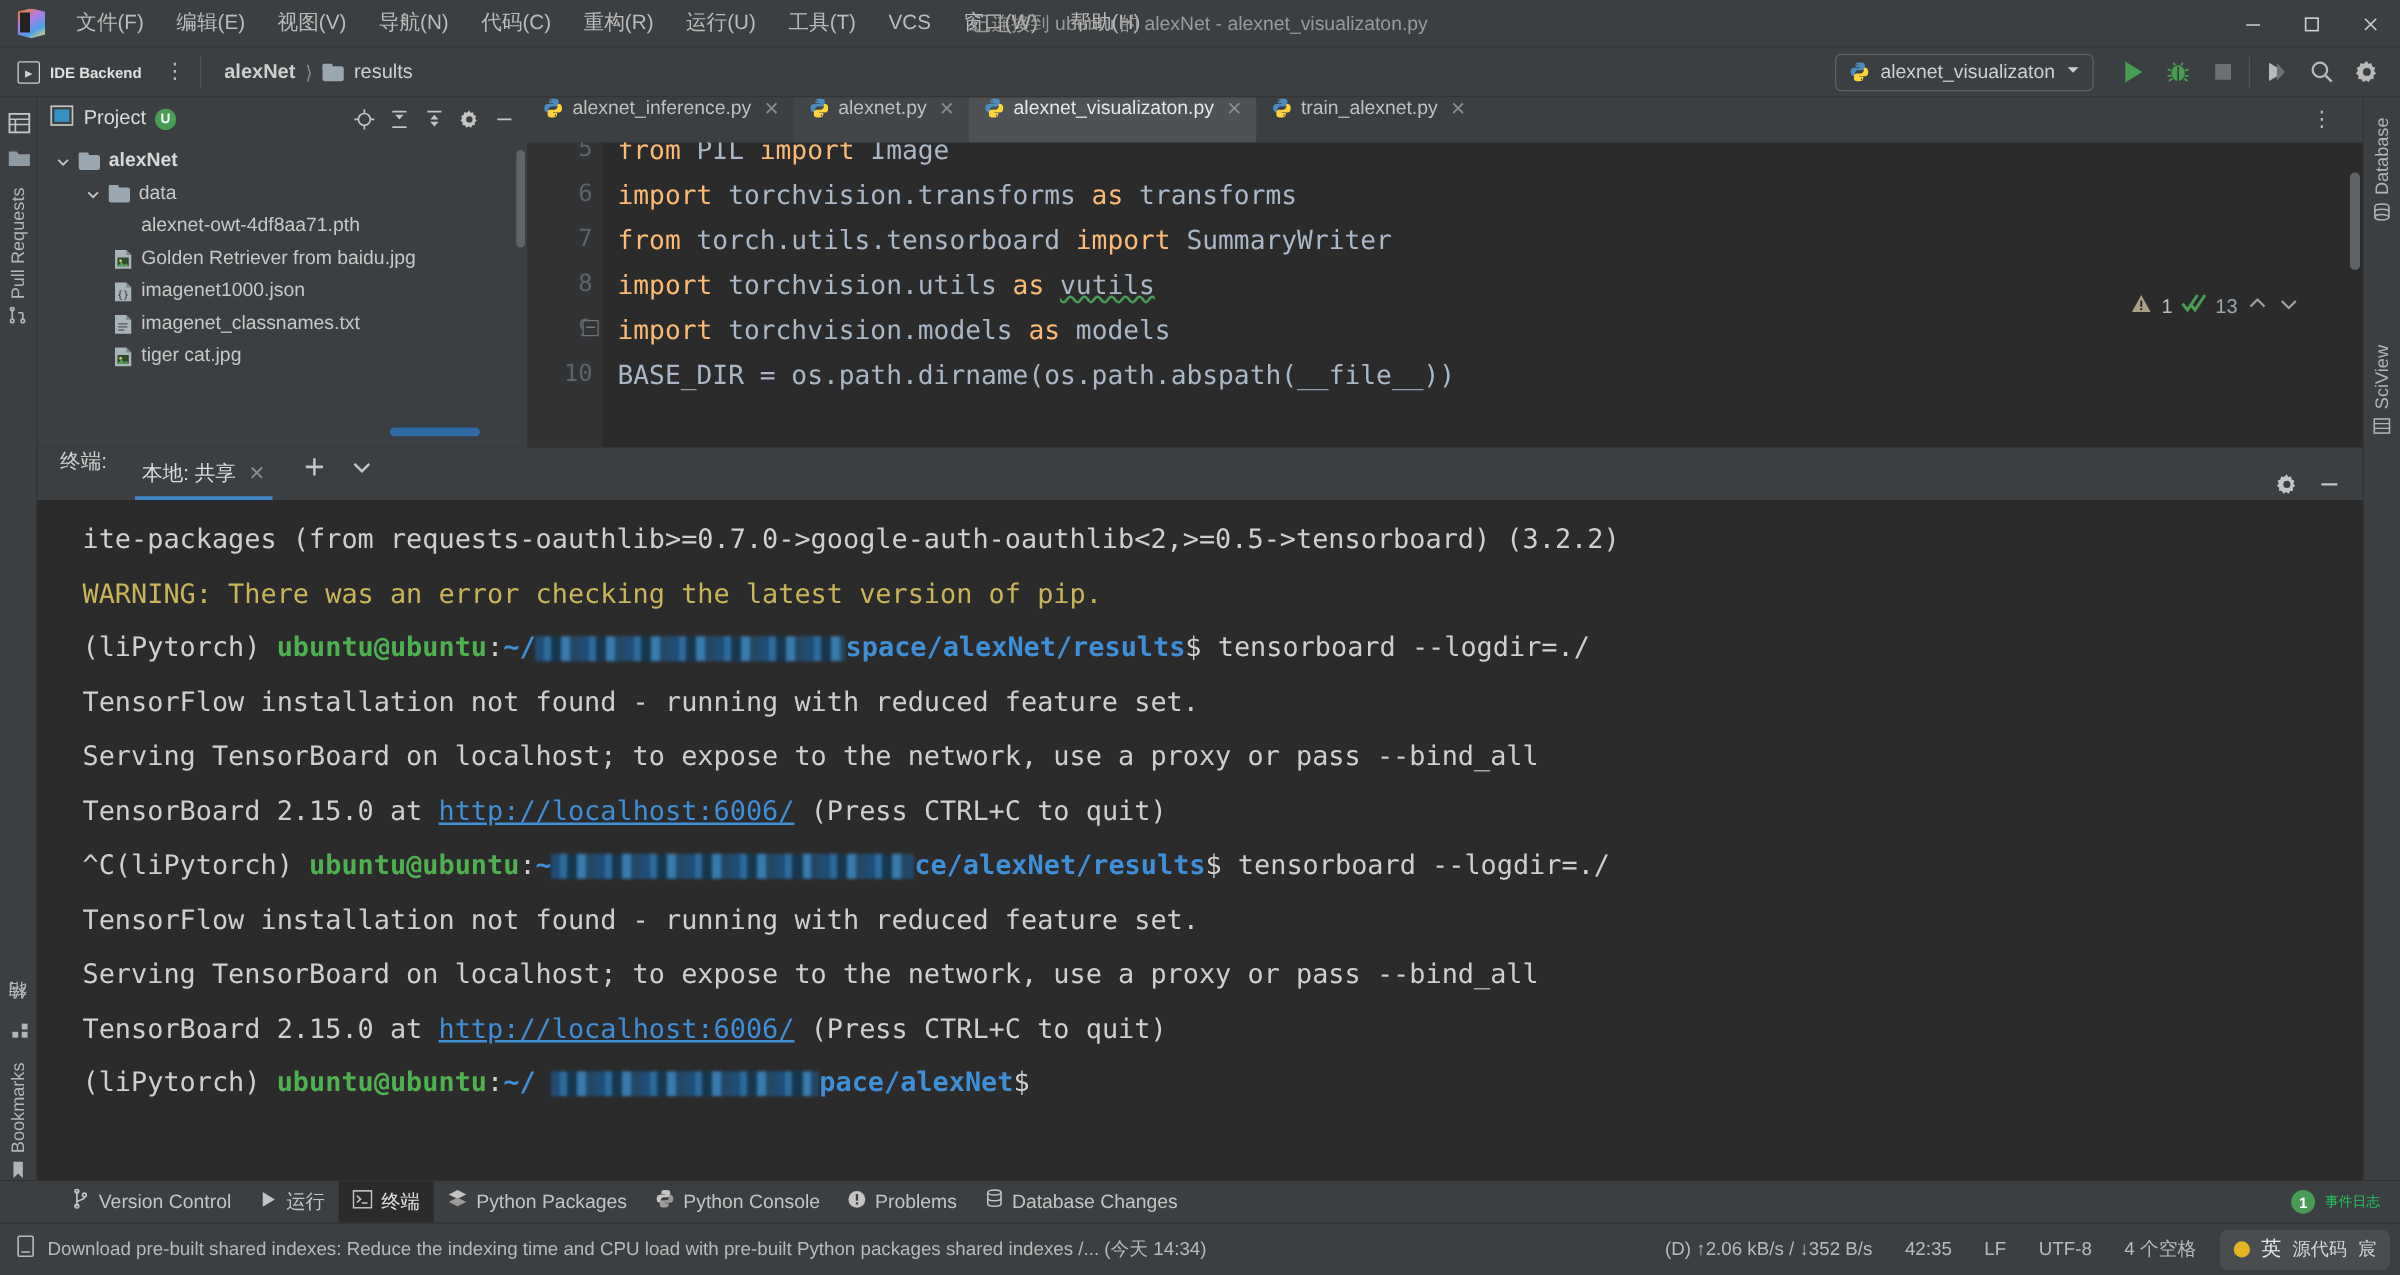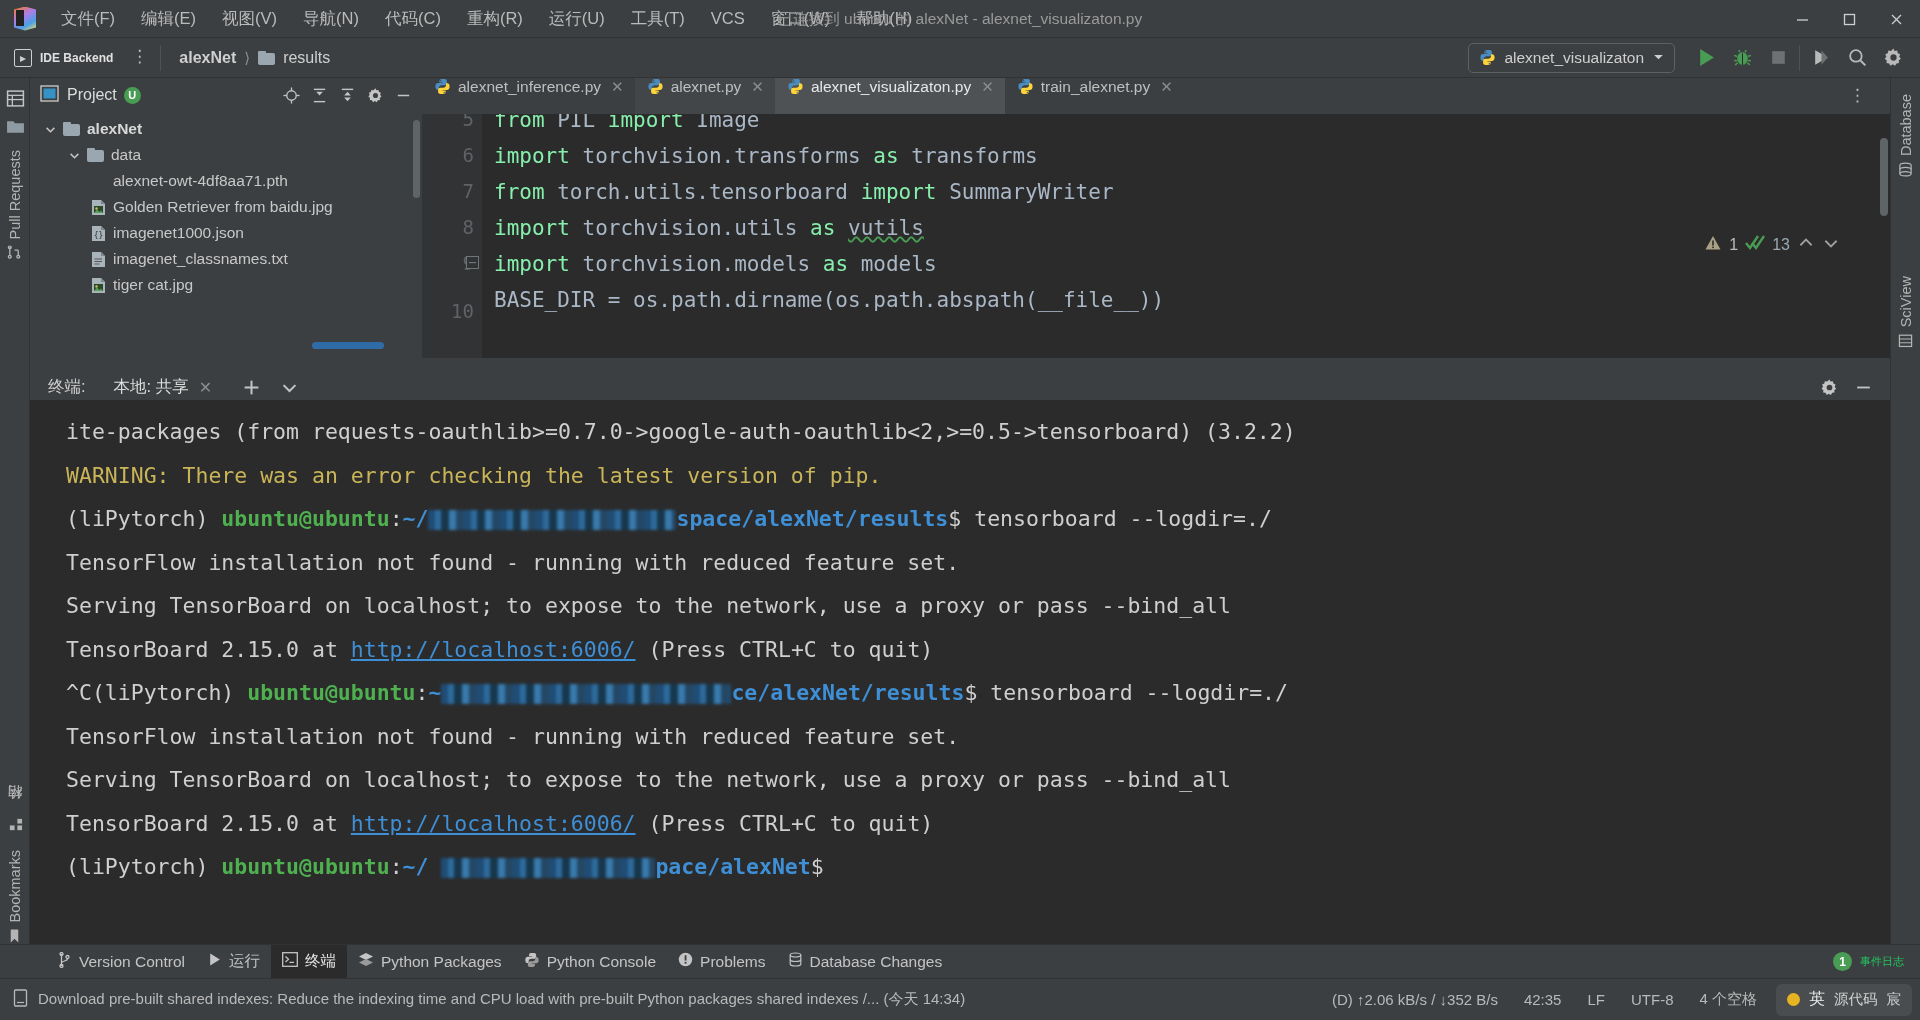--- a/index.html
+++ b/index.html
@@ -171,21 +171,21 @@
     position: absolute; left: 44px; width: 13px; height: 13px;
     border: 1px solid #6f7477; color: #9a9a9a; font-size: 10px;
     display: flex; align-items: center; justify-content: center; line-height: 1;
     background: #313335;
   }
   .code-line {
     position: absolute; left: 72px; font-size: 21px;
     font-family: "DejaVu Sans Mono", monospace; white-space: pre;
     color: #a9b7c6;
   }
-  .kw { color: #86efac; }
+  .kw { color: #fdba74; }
   .plain { color: #a9b7c6; }
   .squiggle { text-decoration: underline wavy #499c54; text-decoration-thickness: 1.5px; }
   #inspect-widget {
     position: absolute; right: 44px; top: 116px;
     display: flex; align-items: center; gap: 7px; font-size: 16px;
     background: #2b2b2b; padding: 4px 6px;
   }
   #inspect-widget .warn-n { color: #bbbbbb; }
   #inspect-widget .ok-n { color: #9aa7b0; }
   #editor-vscroll {
@@ -200,21 +200,21 @@
   }
   #rr-db { position: absolute; left: 0; top: 8px; width: 30px; display: flex; justify-content: center; }
   #rr-sci { position: absolute; left: 0; top: 190px; width: 30px; display: flex; justify-content: center; }
 
   
   #terminal-panel {
     position: absolute; left: 30px; top: 358px; width: 1860px; height: 600px;
     background: #2b2b2b;
   }
   #term-header {
-    height: 58px; background: #3c3f41; display: flex; align-items: center;
+    height: 58px; background: #3c3f41; display: flex; 
     padding-left: 18px; position: relative;
   }
   #term-header .term-word { color: #cfcfcf; font-size: 16.5px; margin-right: 18px; }
   #term-tab {
     display: flex; align-items: center; gap: 10px; height: 42px; padding: 0 10px;
     position: relative;
   }
   #term-tab .tt-label { color: #dcdcdc; font-size: 16.5px; }
   #term-tab .tt-x { color: #8c8c8c; font-size: 16px; }
   #term-tab .tt-underline {
@@ -637,21 +637,21 @@
   </div>
 </div>
 
 <div id="editor">
   <div id="gutter">
     <span class="lnum" style="top:-6px">5</span>
     <span class="lnum" style="top:30px">6</span>
     <span class="lnum" style="top:66px">7</span>
     <span class="lnum" style="top:102px">8</span>
     <span class="lnum" style="top:138px">9</span>
-    <span class="lnum" style="top:186px">10</span>
+    <span class="lnum" style="top:174px">10</span>
     <span class="fold" style="top:142px">─</span>
   </div>
 
   <div class="code-line" style="top:-6px;color:#8a8a8a"><span class="kw">from</span><span class="plain"> PIL </span><span class="kw">import</span><span class="plain"> Image</span></div>
   <div class="code-line" style="top:30px"><span class="kw">import</span><span class="plain"> torchvision.transforms </span><span class="kw">as</span><span class="plain"> transforms</span></div>
   <div class="code-line" style="top:66px"><span class="kw">from</span><span class="plain"> torch.utils.tensorboard </span><span class="kw">import</span><span class="plain"> SummaryWriter</span></div>
   <div class="code-line" style="top:102px"><span class="kw">import</span><span class="plain"> torchvision.utils </span><span class="kw">as</span><span class="plain"> </span><span class="plain squiggle">vutils</span></div>
   <div class="code-line" style="top:138px"><span class="kw">import</span><span class="plain"> torchvision.models </span><span class="kw">as</span><span class="plain"> models</span></div>
 
   <div class="code-line" style="top:174px"><span class="plain">BASE_DIR = os.path.dirname(os.path.abspath(__file__))</span></div>

